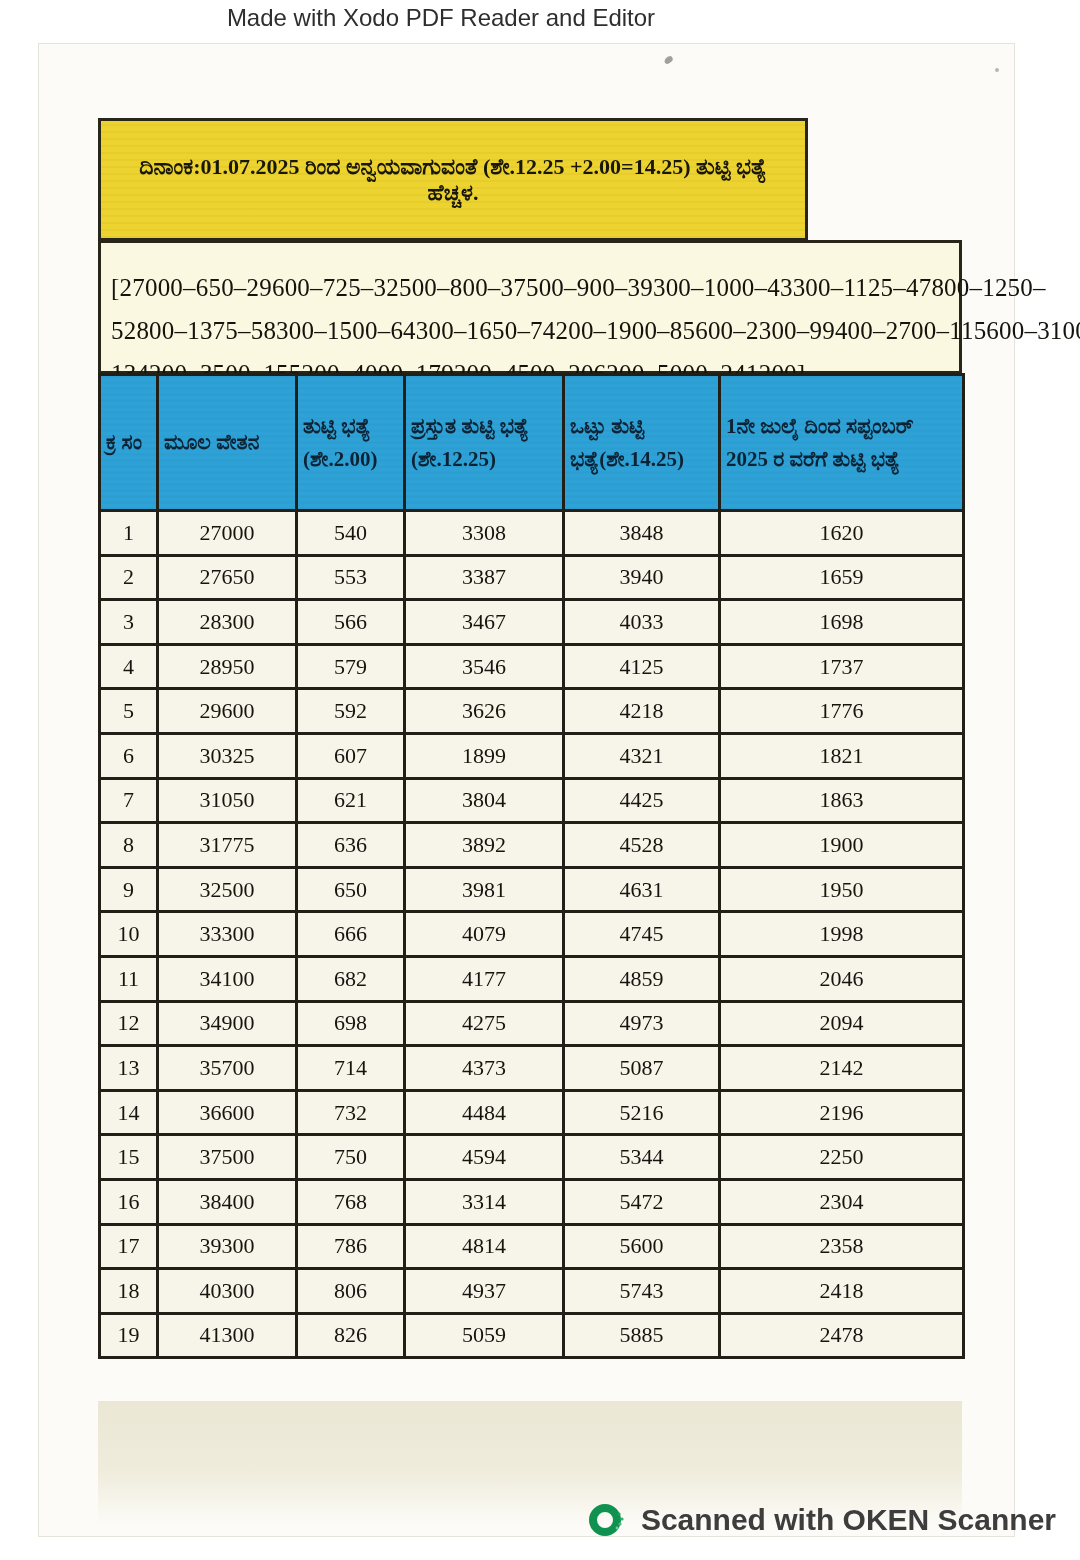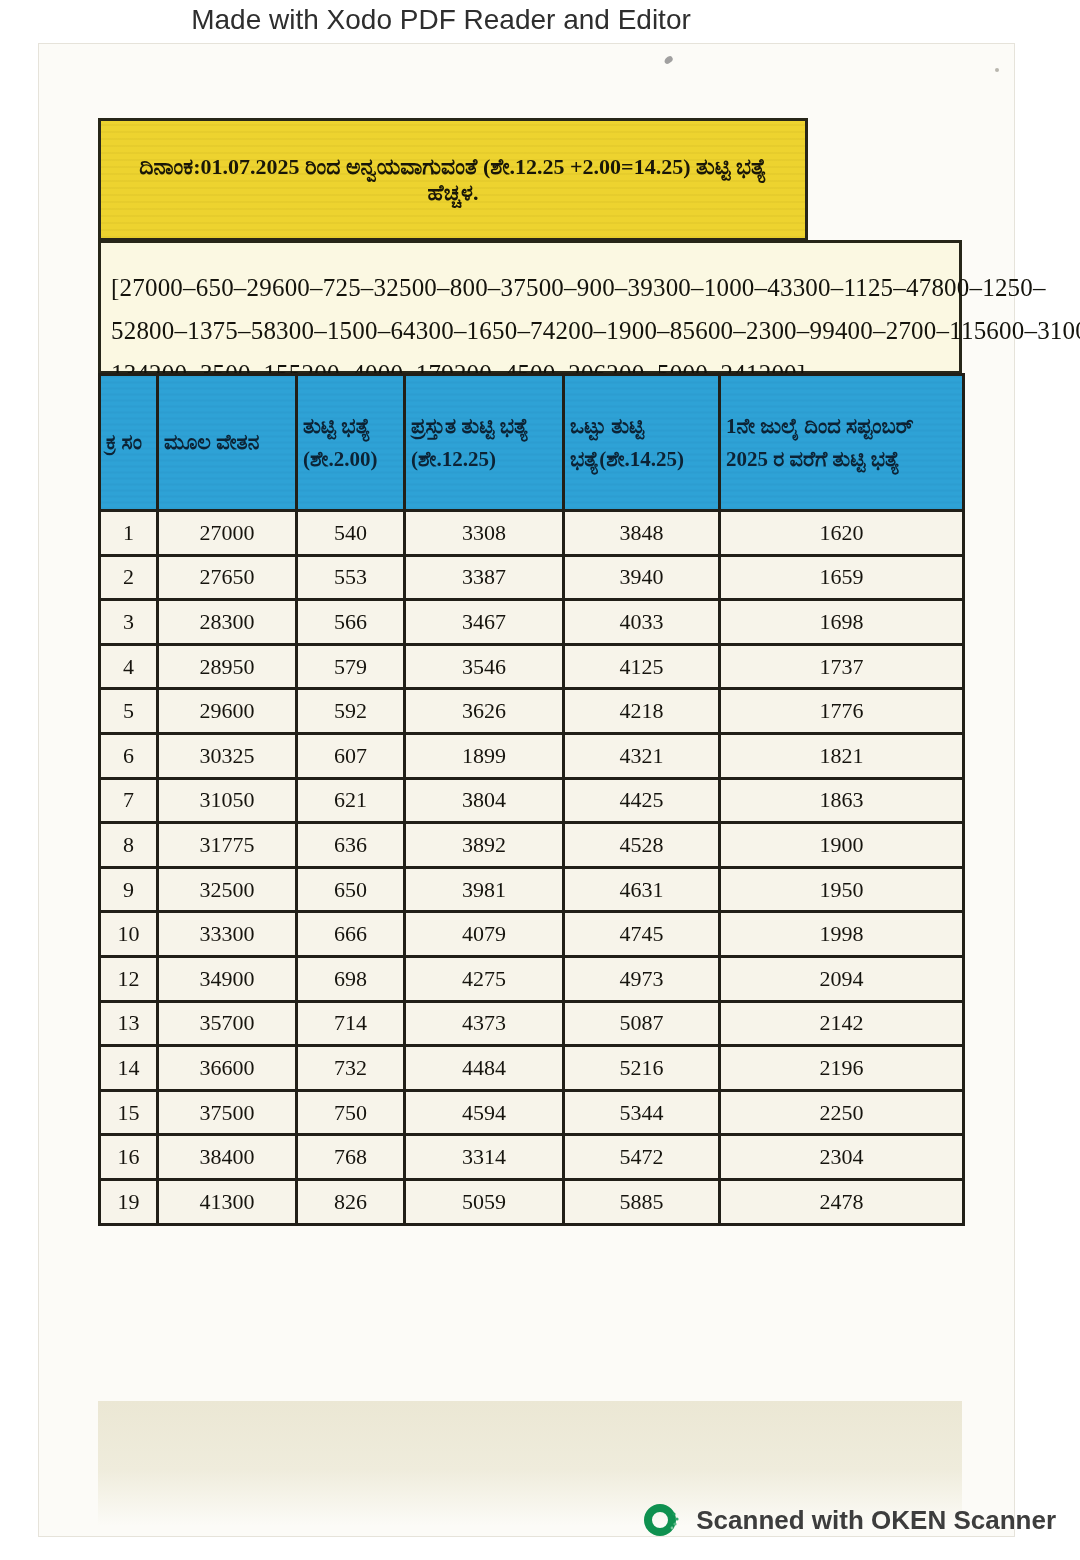--- a/index.html
+++ b/index.html
@@ -2,21 +2,21 @@
 <html><head>
 <meta charset="utf-8">
 <style>
   html,body{margin:0;padding:0;}
   body{
     width:1080px;height:1560px;position:relative;background:#ffffff;
     font-family:"Liberation Serif",serif;overflow:hidden;
   }
   .watermark{
     position:absolute;top:4px;left:0;width:882px;text-align:center;
-    font-family:"Liberation Sans",sans-serif;font-size:28px;color:#2e2e2e;
+    font-family:"Liberation Sans",sans-serif;font-size:24px;color:#2e2e2e;
   }
   .scan-page{
     position:absolute;left:38px;top:43px;width:977px;height:1494px;
     background:#fcfbf7;border:1px solid #e6e3da;box-sizing:border-box;
   }
   .artifact-comma{
     position:absolute;left:625px;top:13px;width:9px;height:6px;
     background:#8a8a8a;border-radius:60% 40% 50% 50%;transform:rotate(-35deg);opacity:.8;
   }
   .artifact-dot{
@@ -53,21 +53,21 @@
   .da-table tbody td{
     background:#f7f4ea;font-size:22px;text-align:center;vertical-align:middle;color:#16140e;
   }
   .below-tint{
     position:absolute;left:59px;top:1357px;width:864px;height:125px;
     background:linear-gradient(#ebe7d4 0%,#efecdc 55%,rgba(243,240,229,0) 100%);
   }
   .footer{
     position:absolute;right:24px;top:1498px;height:44px;
     display:flex;align-items:center;gap:15px;
-    font-family:"Liberation Sans",sans-serif;font-size:26px;font-weight:bold;color:#3d3d3d;
+    font-family:"Liberation Sans",sans-serif;font-size:30px;font-weight:bold;color:#3d3d3d;
   }
   .oken-logo{width:38px;height:38px;display:inline-block;position:relative;}
 </style>
 </head>
 <body>
 
 <div class="watermark">Made with Xodo PDF Reader and Editor</div>
 
 <div class="scan-page">
   <div class="artifact-comma"></div>
@@ -177,20 +177,28 @@
         </tr>
         <tr>
           <td>10</td>
           <td>33300</td>
           <td>666</td>
           <td>4079</td>
           <td>4745</td>
           <td>1998</td>
         </tr>
         <tr>
+          <td>11</td>
+          <td>34100</td>
+          <td>682</td>
+          <td>4177</td>
+          <td>4859</td>
+          <td>2046</td>
+        </tr>
+        <tr>
           <td>12</td>
           <td>34900</td>
           <td>698</td>
           <td>4275</td>
           <td>4973</td>
           <td>2094</td>
         </tr>
         <tr>
           <td>13</td>
           <td>35700</td>
@@ -215,20 +223,36 @@
           <td>5344</td>
           <td>2250</td>
         </tr>
         <tr>
           <td>16</td>
           <td>38400</td>
           <td>768</td>
           <td>3314</td>
           <td>5472</td>
           <td>2304</td>
+        </tr>
+        <tr>
+          <td>17</td>
+          <td>39300</td>
+          <td>786</td>
+          <td>4814</td>
+          <td>5600</td>
+          <td>2358</td>
+        </tr>
+        <tr>
+          <td>18</td>
+          <td>40300</td>
+          <td>806</td>
+          <td>4937</td>
+          <td>5743</td>
+          <td>2418</td>
         </tr>
         <tr>
           <td>19</td>
           <td>41300</td>
           <td>826</td>
           <td>5059</td>
           <td>5885</td>
           <td>2478</td>
         </tr>
       </tbody>

